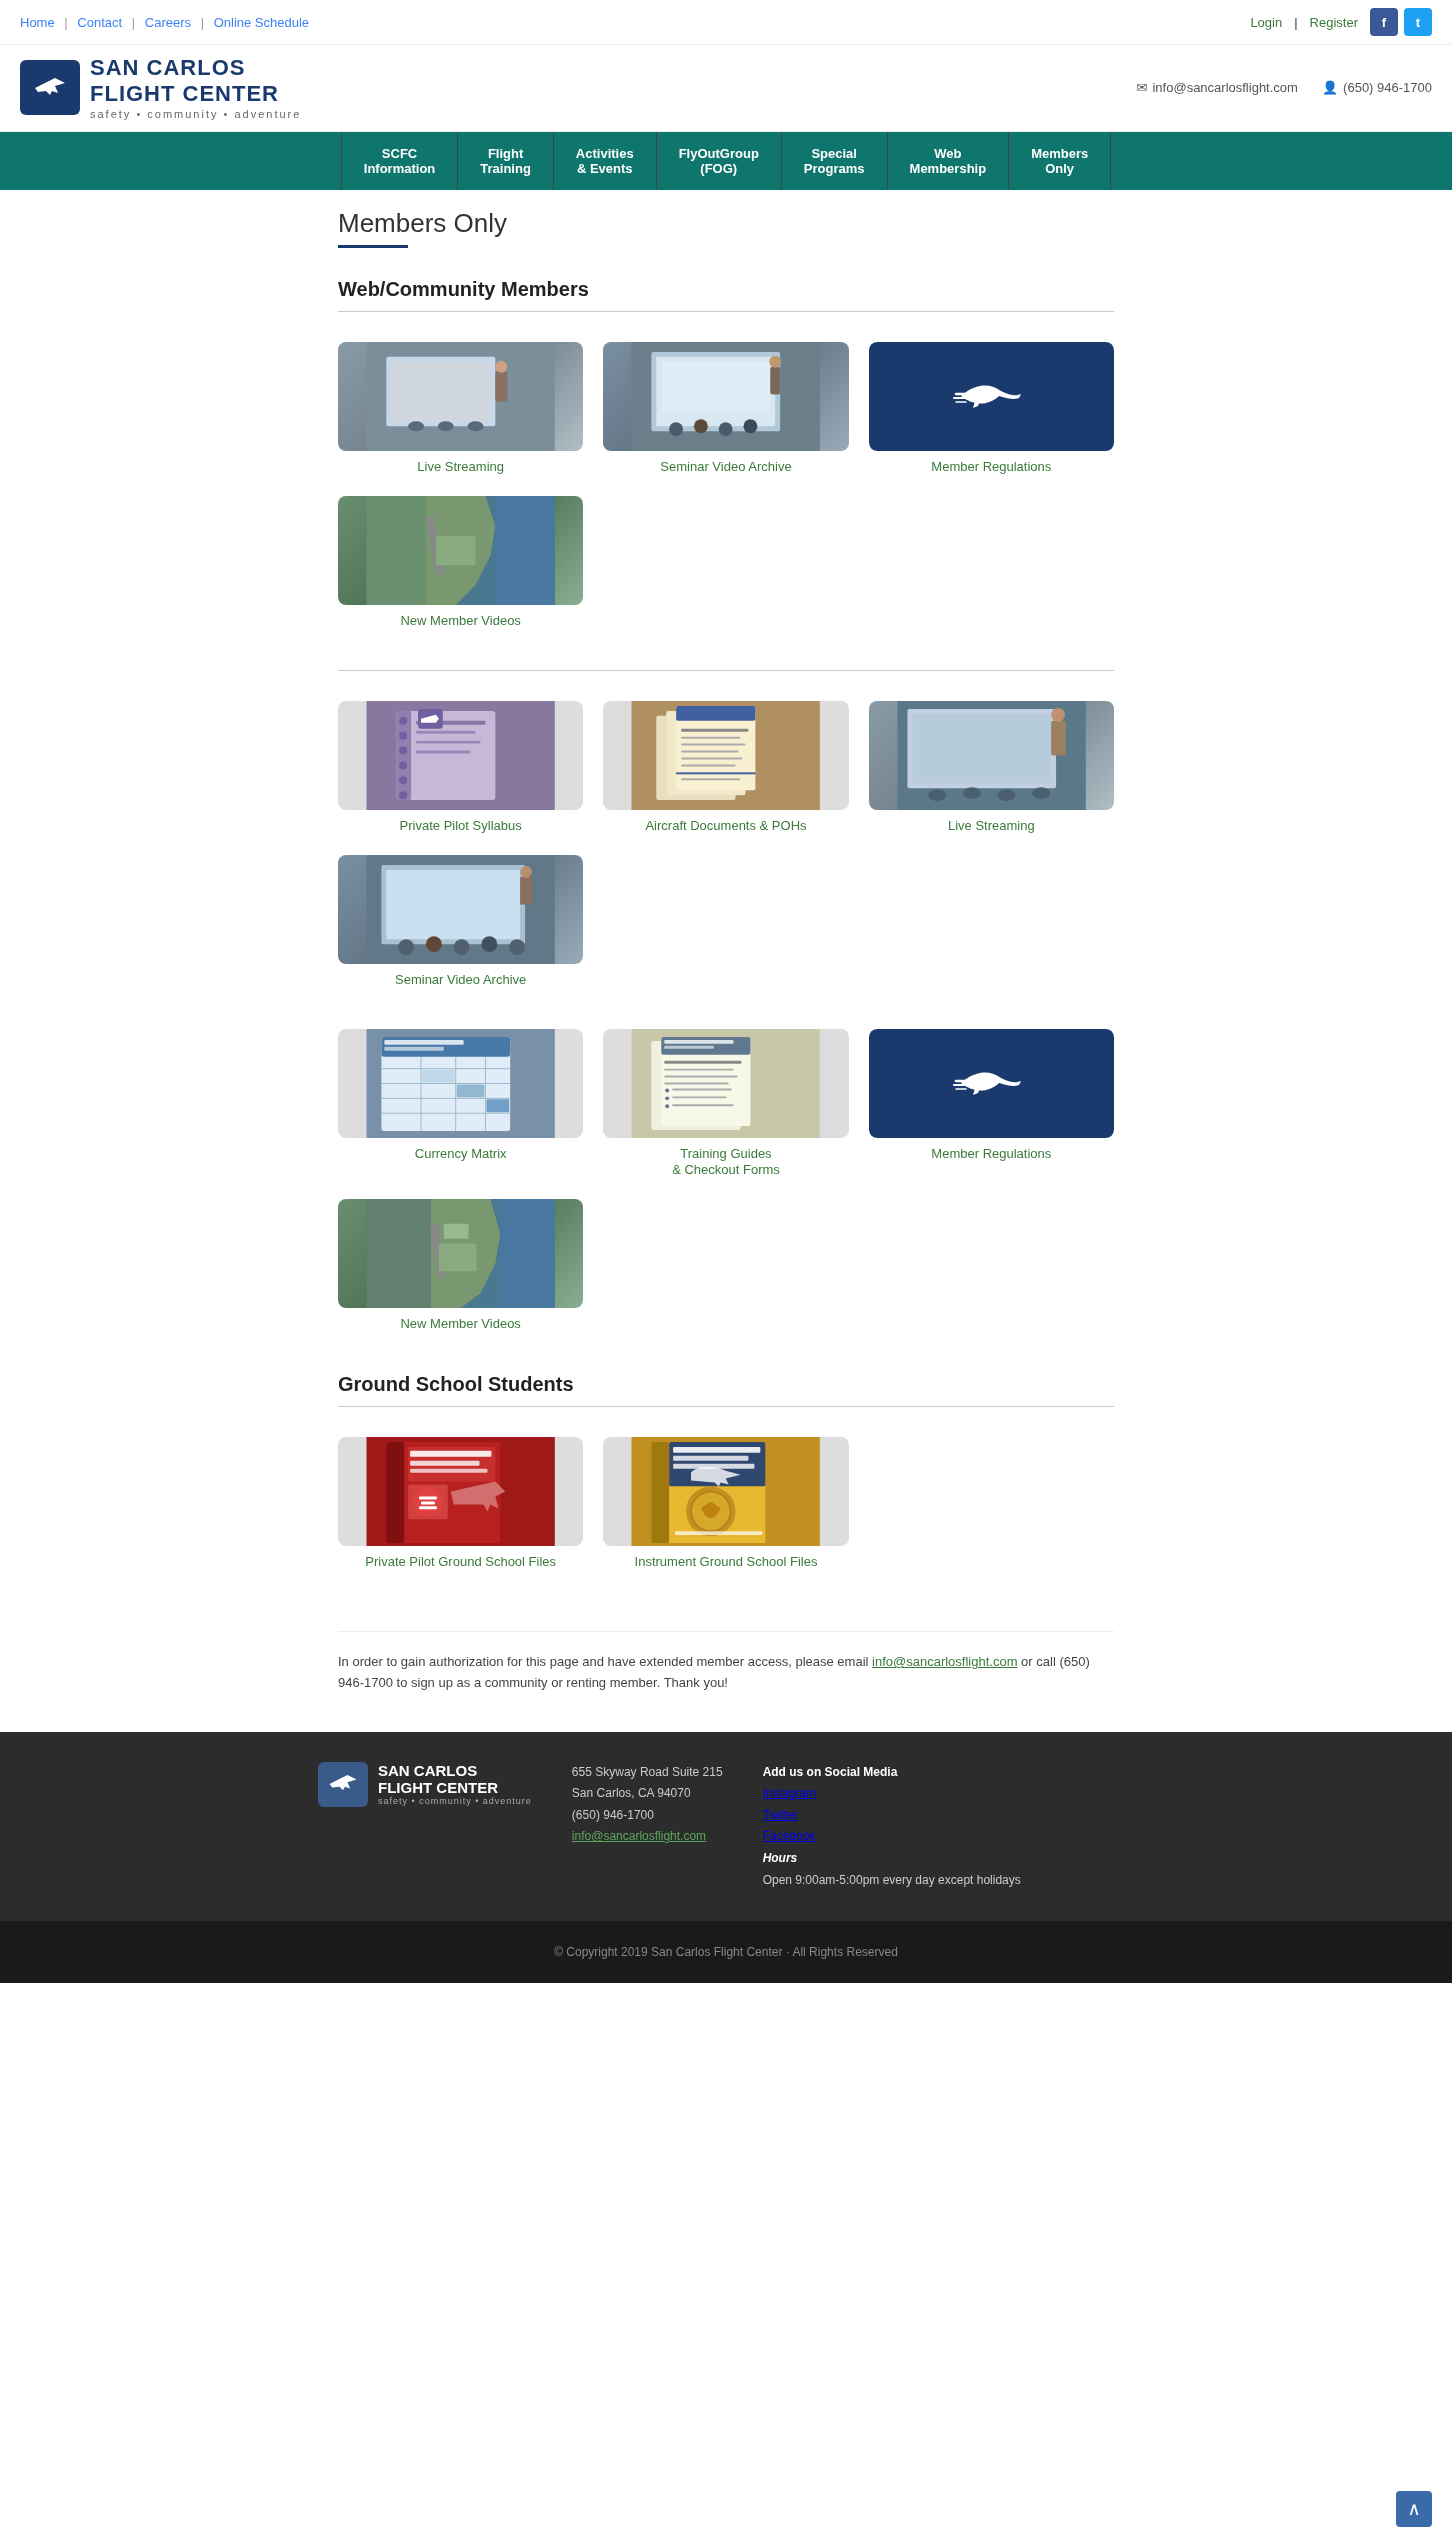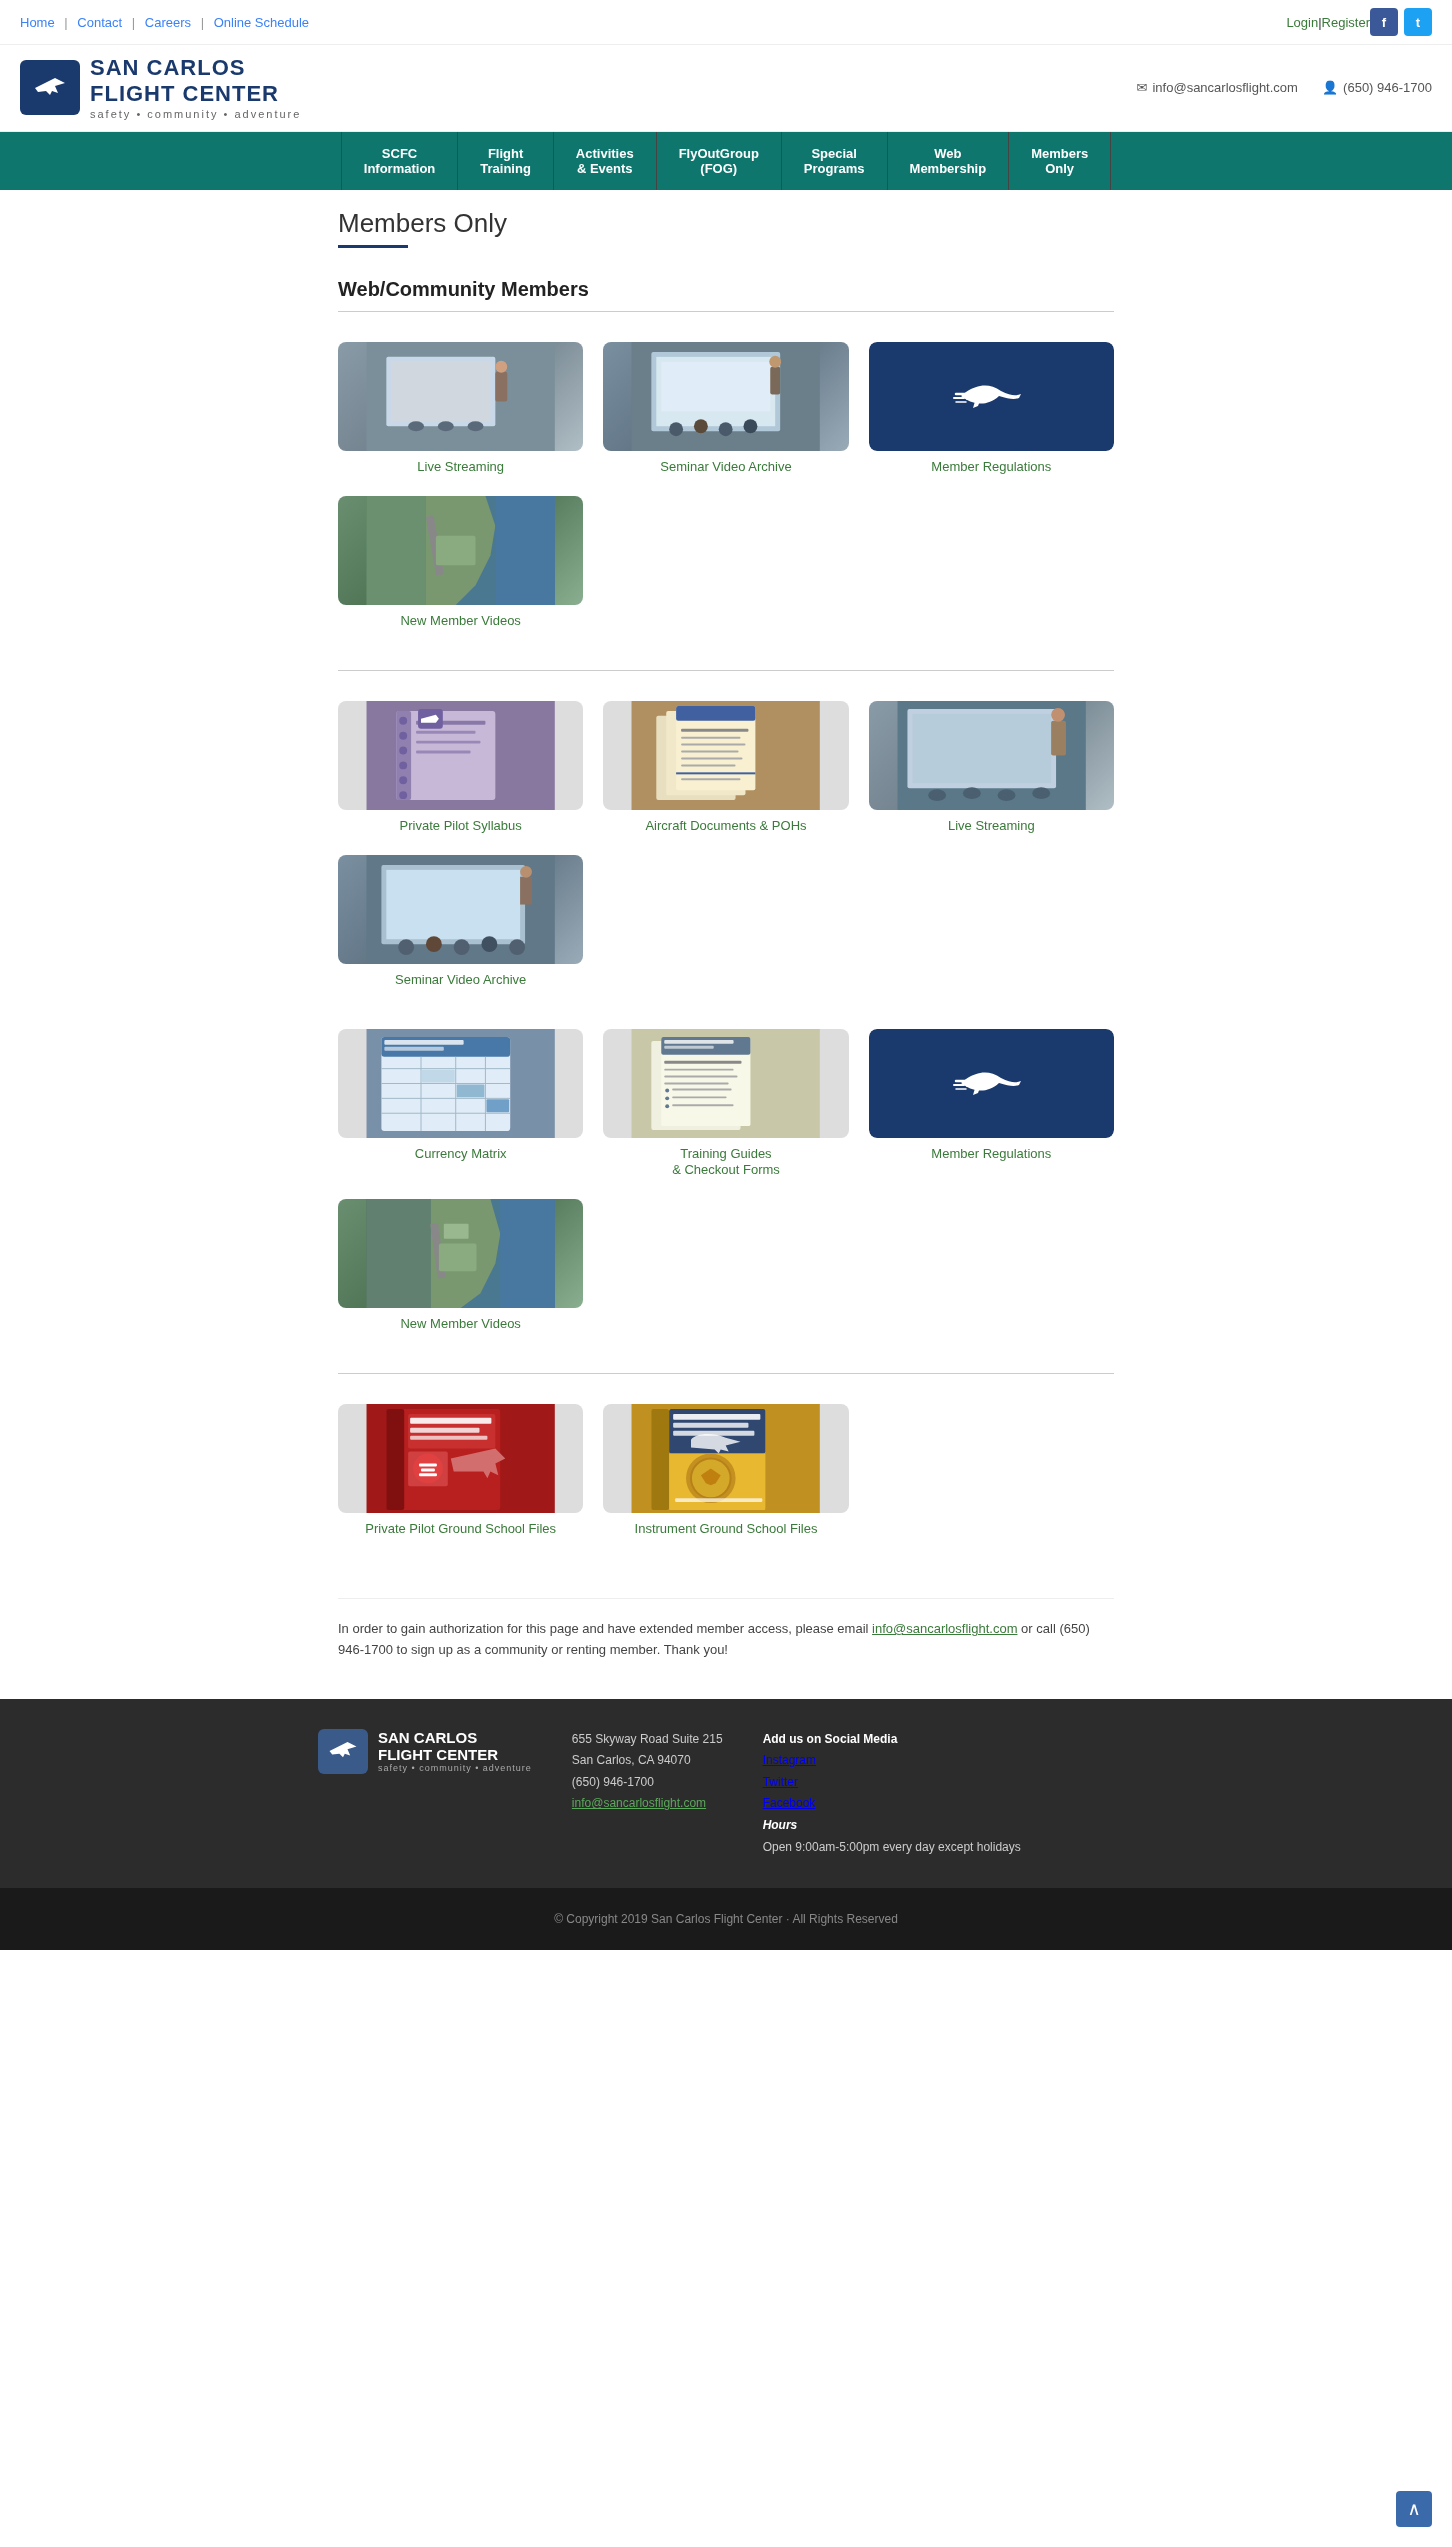--- a/index.html
+++ b/index.html
@@ -9,21 +9,21 @@
     .top-bar {
       display: flex;
       justify-content: space-between;
       align-items: center;
       padding: 8px 20px;
       font-size: 13px;
       border-bottom: 1px solid #eee;
     }
     .top-bar-left a { color: #3b82f6; text-decoration: none; margin-right: 6px; }
     .top-bar-left span { color: #999; margin-right: 6px; }
-    .top-bar-right { display: flex; align-items: center; gap: 0; }
+    .top-bar-right { display: flex; align-items: center; gap: 12px; }
     .top-bar-right a { color: #3a7a3a; text-decoration: none; }
     .social-icons { display: flex; gap: 6px; }
     .social-icon {
       width: 28px; height: 28px; border-radius: 4px;
       display: flex; align-items: center; justify-content: center;
       color: #fff; font-weight: bold; font-size: 13px;
     }
     .social-icon.facebook { background: #3b5998; }
     .social-icon.twitter { background: #1da1f2; }
 
@@ -528,20 +528,21 @@
             <rect x="135" y="0" width="55" height="110" fill="#4878a0"></rect>
             <rect x="73" y="45" width="38" height="28" fill="#8aaa80" rx="2"></rect>
             <rect x="78" y="25" width="25" height="15" fill="#9ab890" rx="1"></rect>
           </svg>
         </div>
       </div>
       <div class="card-label">New Member Videos</div>
     </div>
   </div>
 
+  <h2 class="section-title">Ground School Students</h2>
   <hr class="section-divider">
 
   <div class="card-grid">
 
     <div class="card">
       <div class="card-image">
         <div class="thumb-art">
           <svg width="100%" height="100%" viewBox="0 0 190 110">
             <rect width="190" height="110" fill="#a01818"></rect>
 

